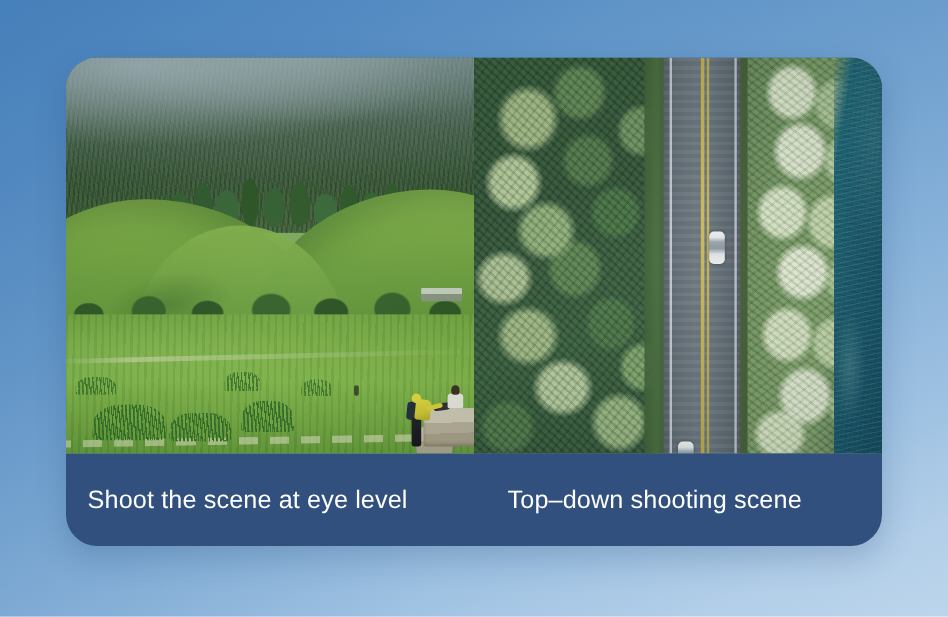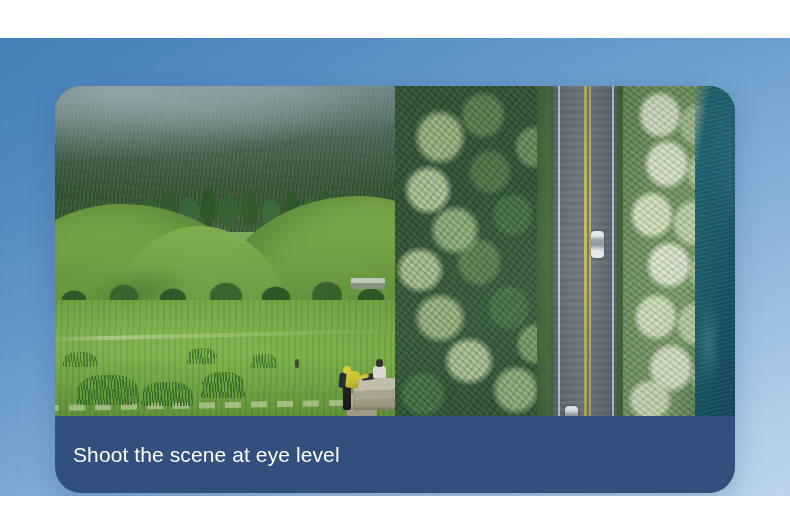--- a/index.html
+++ b/index.html
@@ -7,23 +7,22 @@
     padding: 0;
     width: 790px;
     height: 514px;
     overflow: hidden;
     font-family: "Liberation Sans", sans-serif;
   }
 
   #stage {
     position: relative;
     width: 790px;
-    height: 458px;
+    height: 514px;
     overflow: hidden;
-    margin-top: 38px;
   }
 
   
   #bg {
     position: absolute;
     inset: 0;
     background:
       linear-gradient(160deg,
         #4f88c0 0%,
         #5a90c5 18%,
@@ -462,16 +461,17 @@
         <div class="R-leafy"></div>
         <div class="R-water"></div>
         <div class="R-shallow"></div>
         <div class="R-grade"></div>
       </div>
 
     </div>
 
     <div id="caption-bar">
       <div class="caption" id="caption-left">Shoot the scene at eye level</div>
+      <div class="caption" id="caption-right">Top–down shooting scene</div>
     </div>
 
   </div>
 </div>
 
 </body></html>

